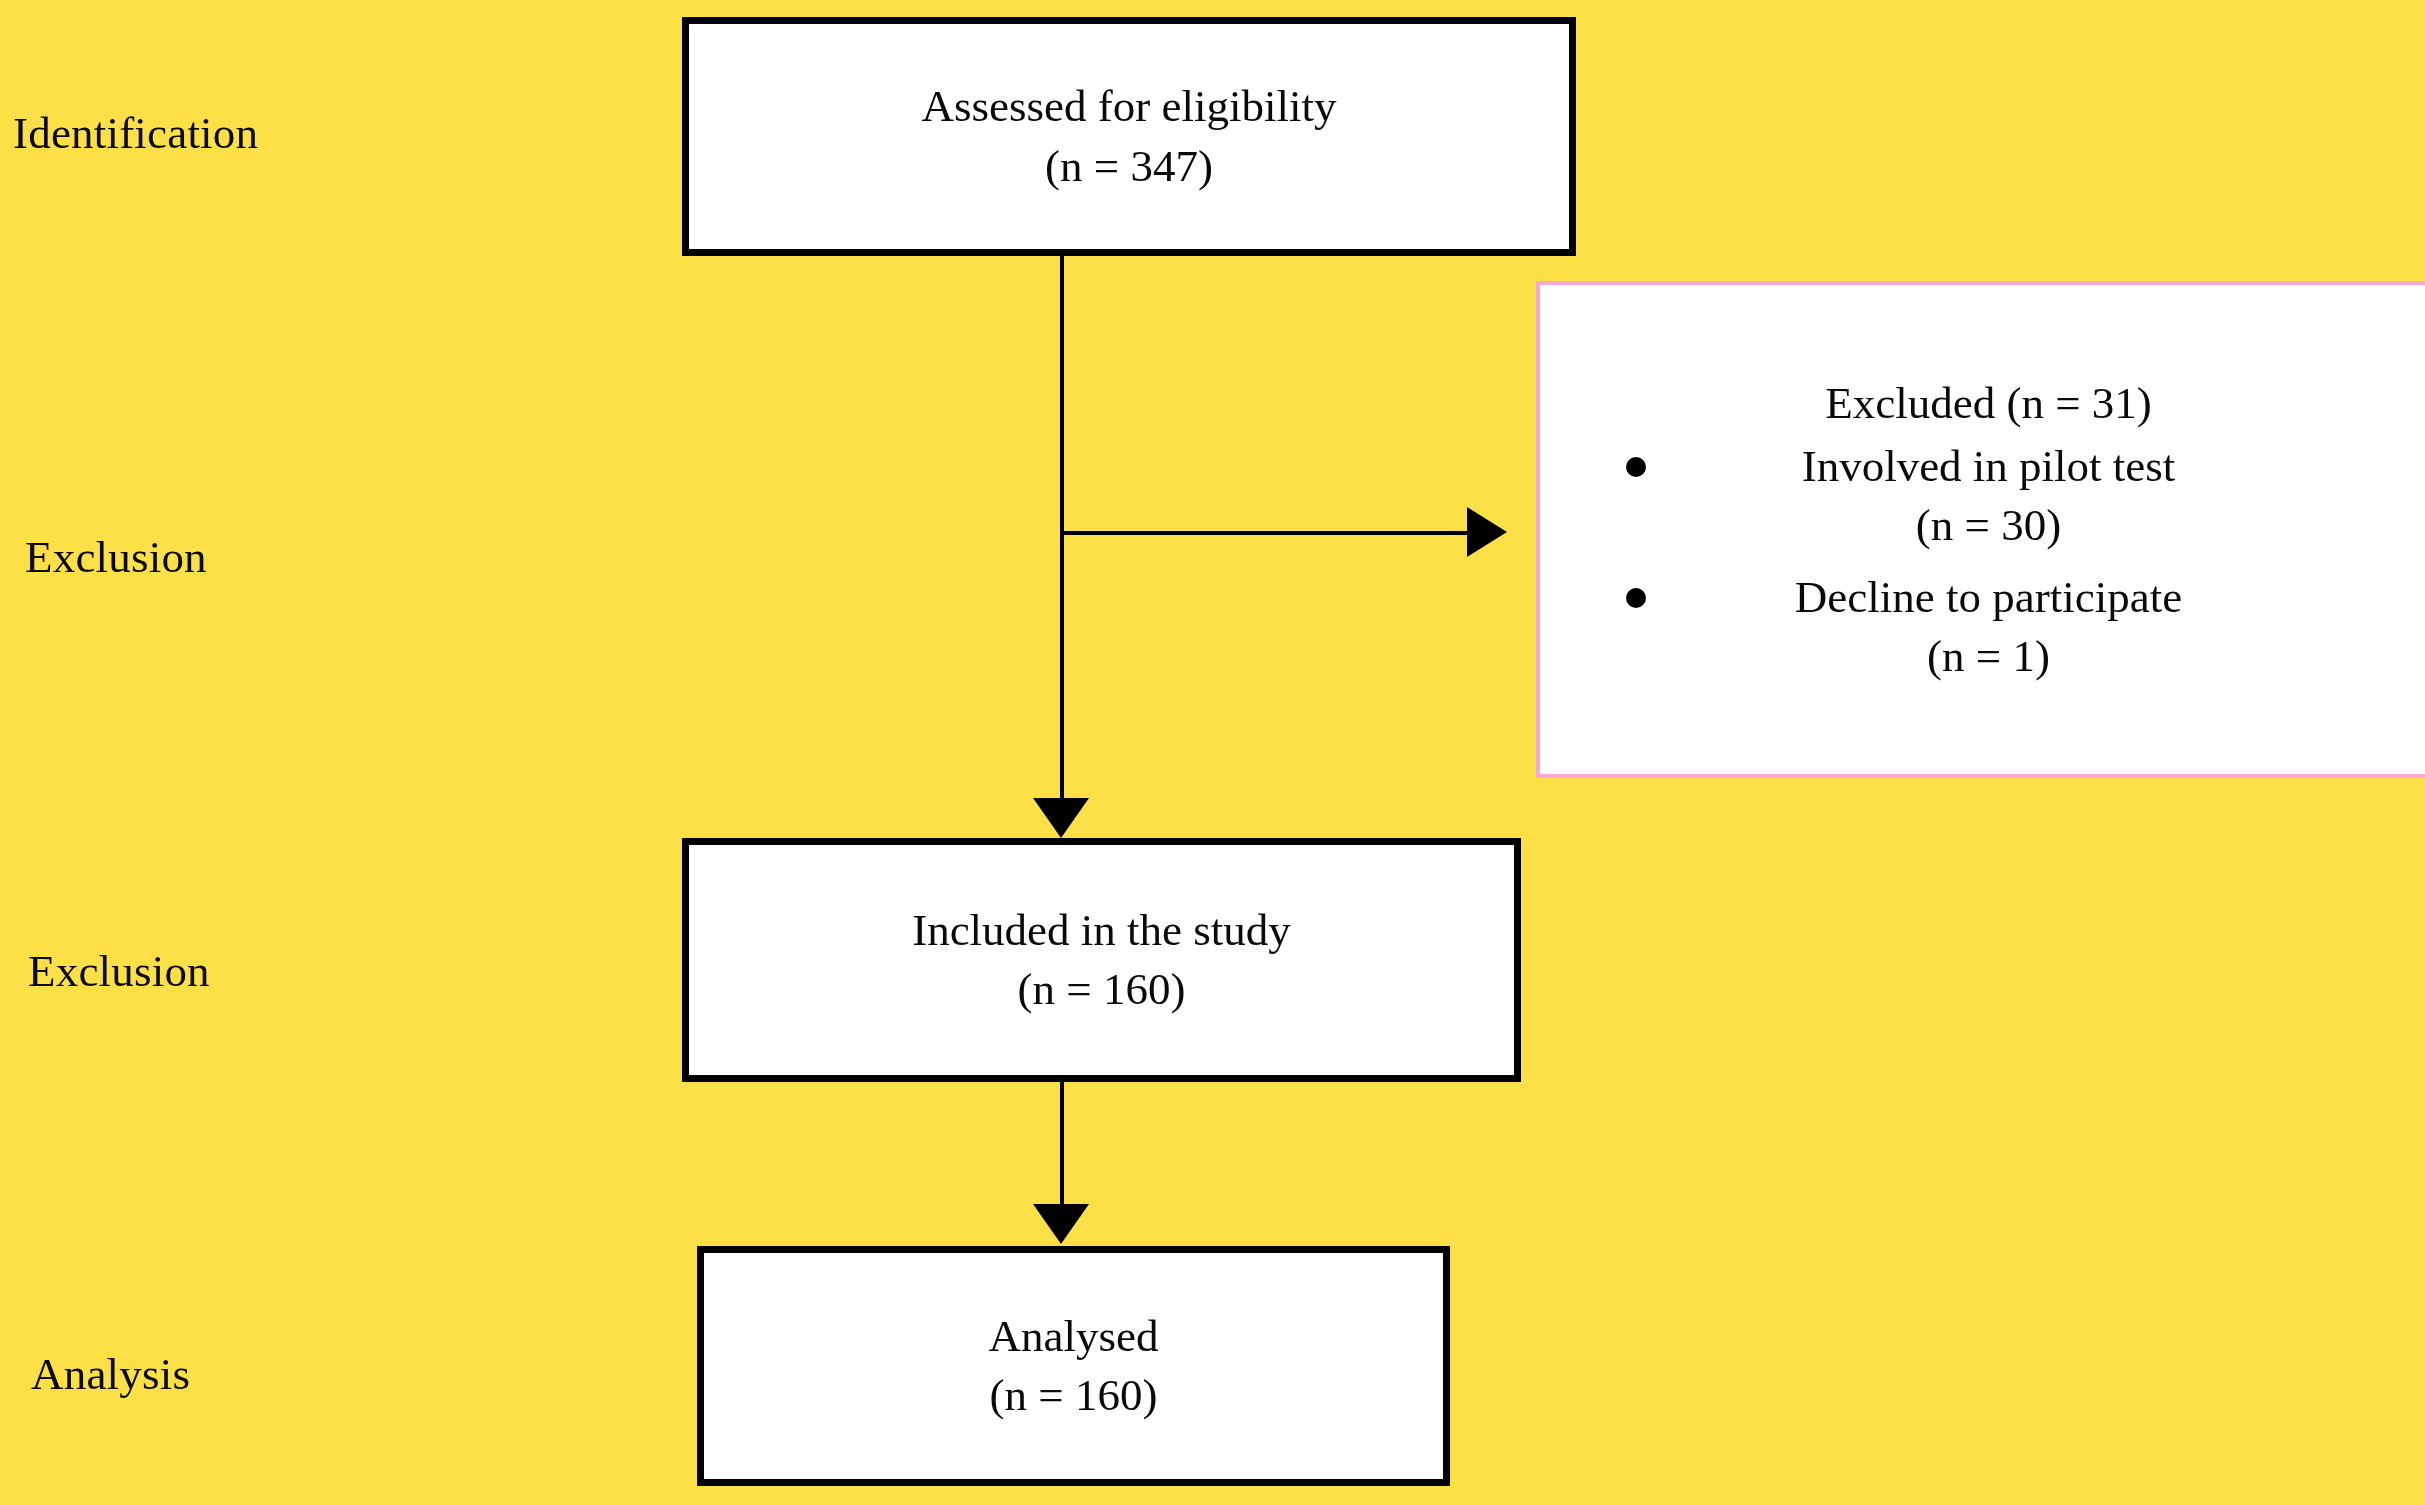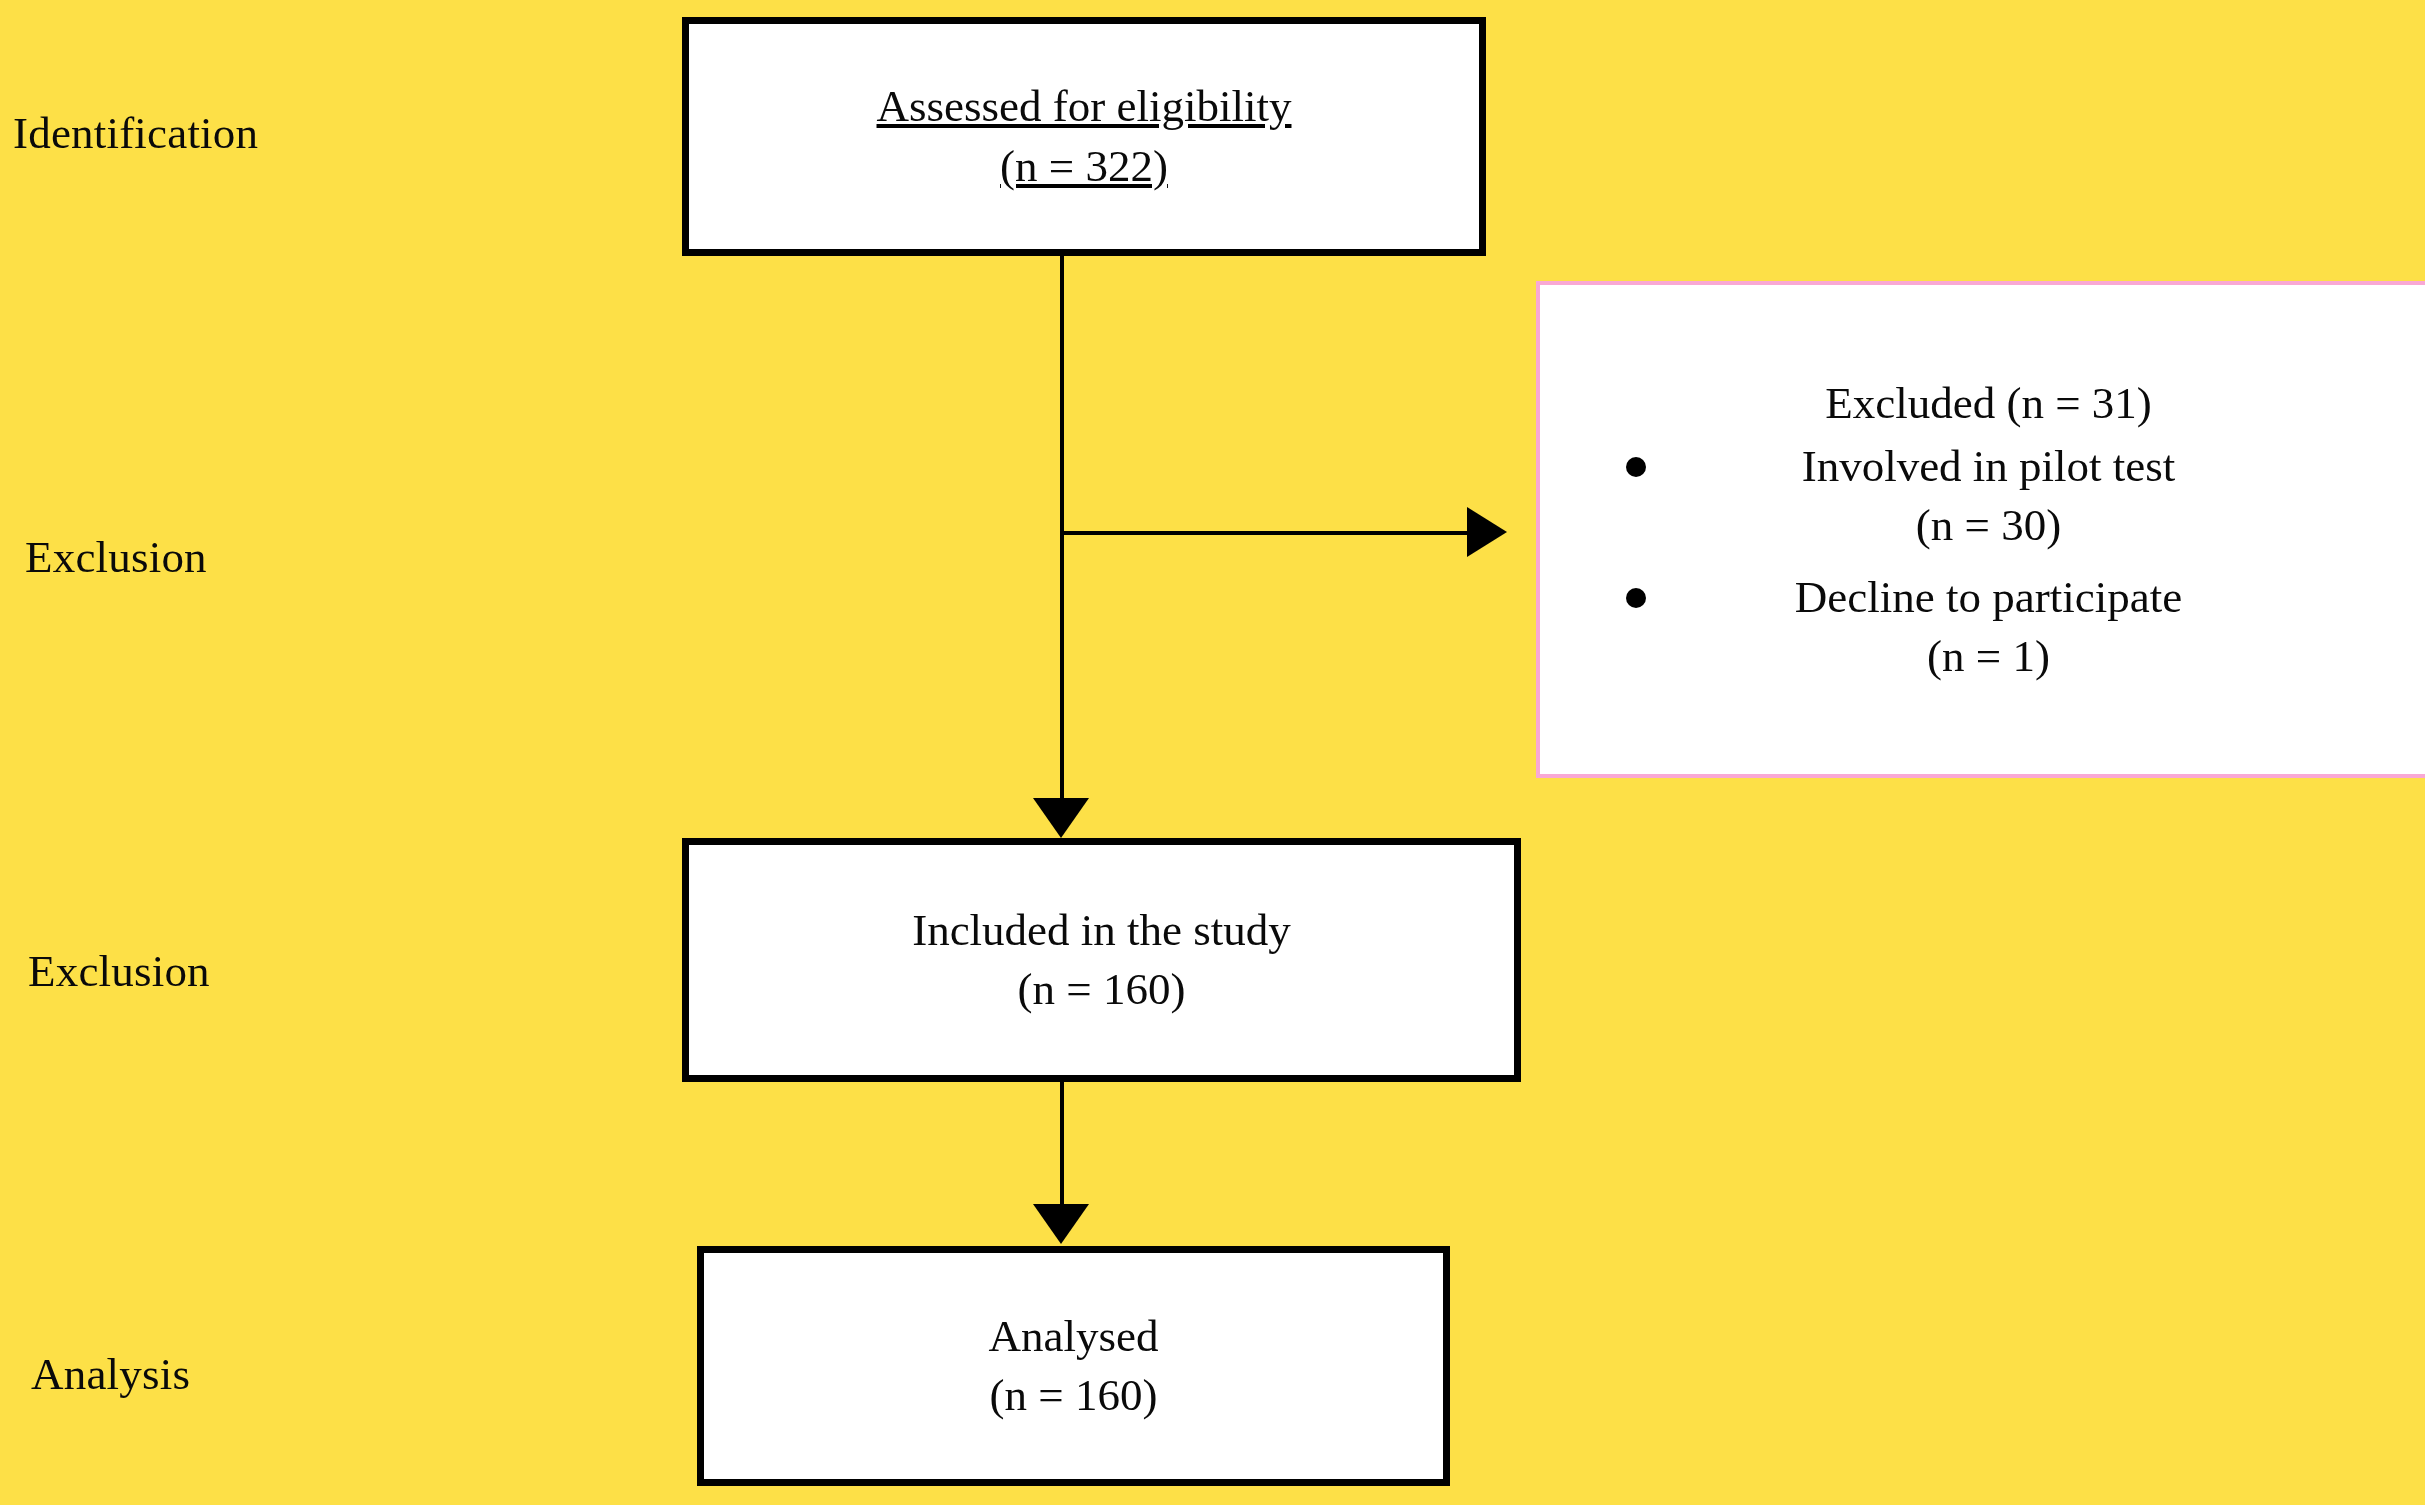--- a/index.html
+++ b/index.html
@@ -131,23 +131,23 @@
 <div id="canvas">
 
   <div class="stage-label" style="left:13px; top:110px;">Identification</div>
 
   <div class="stage-label" style="left:25px; top:534px;">Exclusion</div>
 
   <div class="stage-label" style="left:28px; top:948px;">Exclusion</div>
 
   <div class="stage-label" style="left:31px; top:1351px;">Analysis</div>
 
-  <div class="flow-box" style="left:682px; top:17px; width:804px; height:239px;text-decoration:underline;">
+  <div class="flow-box" style="left:682px; top:17px; width:894px; height:239px;">
     <span class="line">Assessed for eligibility</span>
-    <span class="line">(n = 322)</span>
+    <span class="line">(n = 347)</span>
   </div>
 
   <div class="excl-box" style="left:1506px; top:281px; width:905px; height:497px;">
     <div class="excl-heading">Excluded (n = 31)</div>
 
     <ul class="excl-list">
       <li class="excl-item">
         <span class="excl-bullet"></span>
         <span class="excl-text">Involved in pilot test</span>
         <span class="excl-sub">(n = 30)</span>

